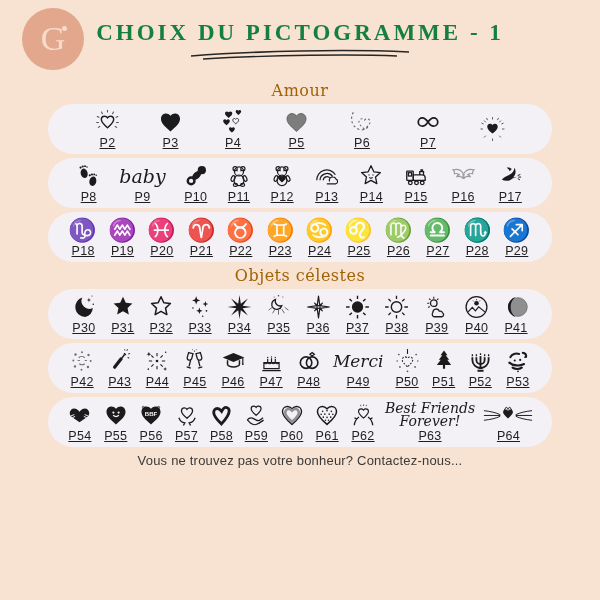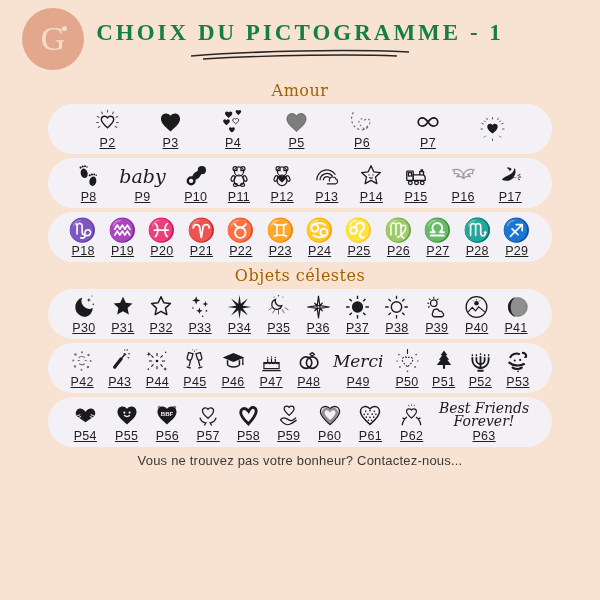--- a/index.html
+++ b/index.html
@@ -845,17 +845,30 @@
     <span class="plabel">P62</span>
   </div>
 
   <div class="cell">
     <span class="icon">
             <span class="script-ic tiny">Best Friends<br>Forever!</span>
           </span>
     <span class="plabel">P63</span>
   </div>
 
+  <div class="cell">
+    <span class="icon">
+            <svg width="52" height="26" viewBox="0 0 54 24">
+              <g fill="none" stroke="currentColor" stroke-width="1">
+                <path d="M2 7.5c7 .8 12.5 2 17 4.2M2 12.5h17M2 17.5c7-.8 12.5-2 17-4.2"></path>
+                <path d="M52 7.5c-7 .8-12.5 2-17 4.2M52 12.5H35M52 17.5c-7-.8-12.5-2-17-4.2"></path>
+                <path d="M23 7l2.2-3.2L27.6 6M31 7l-2.2-3.2L26.4 6"></path>
+              </g>
+              <path transform="translate(27,10.5) scale(1.5)" d="M0 3.4C-2.2 1.5-3.4.3-3.4-1c0-1 .8-1.8 1.8-1.8.6 0 1.2.3 1.6.9.4-.6 1-.9 1.6-.9 1 0 1.8.8 1.8 1.8 0 1.3-1.2 2.5-3.4 4.4z" fill="currentColor"></path>
+            </svg>
+          </span>
+    <span class="plabel">P64</span>
+  </div>
 </div>
   </section>
 </div>
 
 <div class="footer">Vous ne trouvez pas votre bonheur? Contactez-nous...</div>
 
 </body></html>

